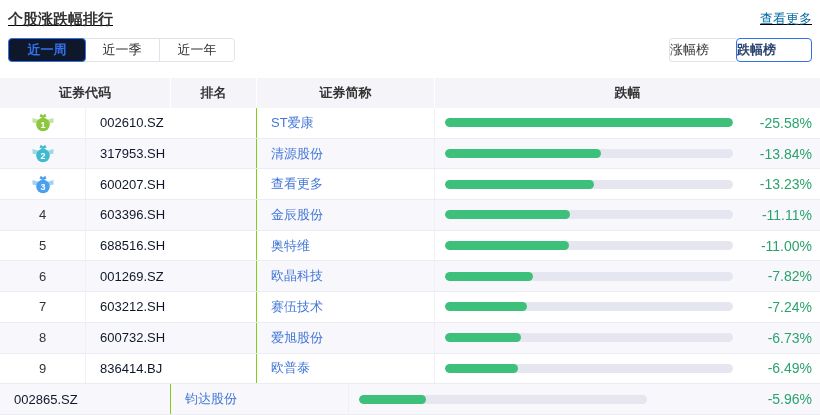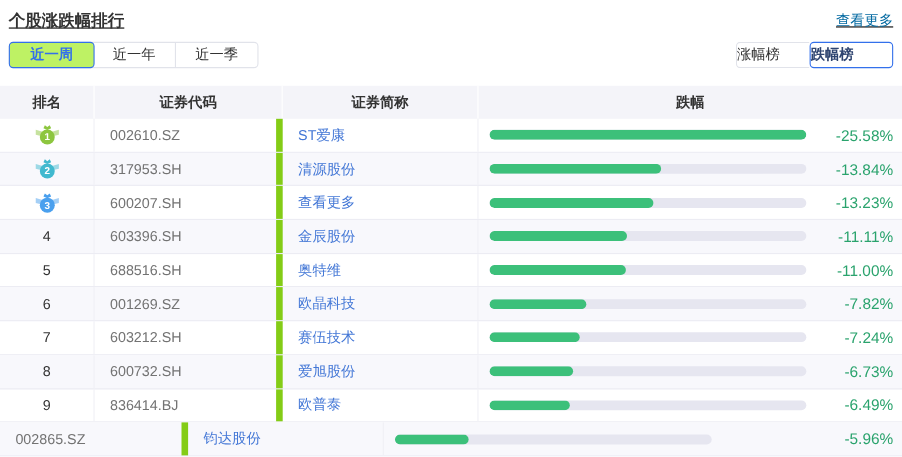--- a/index.html
+++ b/index.html
@@ -11,75 +11,75 @@
   .title{font-size:15px;font-weight:bold;color:#333;}
   .more-link{font-size:13px;color:#0369a1;cursor:pointer;text-decoration:none;}
 
   
   .controls{height:40px;display:flex;justify-content:space-between;align-items:flex-start;padding:0 8px;box-sizing:border-box;}
   .tab-group{display:flex;border:1px solid #e1e3ea;border-radius:4px;background:#fff;}
   .tab{width:74px;line-height:22px;height:22px;text-align:center;font-size:13px;color:#333;
     border-right:1px solid #e1e3ea;cursor:pointer;}
   .tab:last-child{border-right:none;}
   .tab.active{border:1px solid #3370eb;border-radius:4px;margin:-1px;color:#3370eb;font-weight:bold;
-    width:76px;background:#bef264;position:relative;z-index:2;}
+    width:76px;background:#0f172a;position:relative;z-index:2;}
   .toggle-group{display:flex;}
   .toggle-btn{width:66px;line-height:22px;height:22px;text-align:left;font-size:13px;color:#333;
     border:1px solid #e1e3ea;cursor:pointer;background:#fff;}
   .toggle-btn:first-child{border-radius:4px 0 0 4px;border-right:none;}
   .toggle-btn.active{border:1px solid #3370eb;border-radius:4px;font-weight:bold;color:#2e4470;width:74px;position:relative;z-index:2;}
 
   
   .table{width:820px;}
   .thead{display:flex;height:30px;background:#f4f4f9;align-items:center;font-size:13px;font-weight:bold;color:#333;box-sizing:border-box;}
   .th{text-align:center;box-sizing:border-box;border-right:1px solid #ffffff;height:100%;display:flex;align-items:center;justify-content:center;}
   .th:last-child{border-right:none;}
   .w-rank{width:86px;flex:0 0 86px;}
   .w-code{width:171px;flex:0 0 171px;}
   .w-name{width:178px;flex:0 0 178px;}
   .w-change{flex:1;}
 
   .row{display:flex;height:30.7px;align-items:center;border-bottom:1px solid #ececf3;box-sizing:border-box;font-size:13px;}
   .rows .row:nth-child(even){background:#f8f8fc;}
   .cell{box-sizing:border-box;height:100%;display:flex;align-items:center;}
   .c-rank{width:86px;flex:0 0 86px;justify-content:center;color:#333;border-right:1px solid #f0f0f6;}
-  .c-code{width:171px;flex:0 0 171px;padding-left:14px;color:#737373;border-right:6px solid #84cc16;cursor:pointer;}
+  .c-code{width:171px;flex:0 0 171px;padding-left:14px;color:#0f172a;border-right:1px solid #84cc16;cursor:pointer;}
   .c-name{width:178px;flex:0 0 178px;padding-left:14px;color:#4377d6;border-right:1px solid #f0f0f6;cursor:pointer;}
   .c-change{flex:1;}
   .track{width:288px;height:9px;background:#e6e6f0;border-radius:5px;margin-left:10px;overflow:hidden;flex:0 0 288px;}
   .fill{height:100%;background:#3cc07a;border-radius:5px;}
   .pct{flex:1;text-align:right;padding-right:8px;color:#2aa36d;font-size:14px;}
   .medal{display:flex;align-items:center;justify-content:center;}
 </style>
 </head>
 <body>
 
 <div class="page">
 
   <div class="topbar">
     <div class="title">个股涨跌幅排行</div>
     <a class="more-link">查看更多</a>
   </div>
 
   <div class="controls">
     <div class="tab-group">
       <div class="tab active">近一周</div>
+      <div class="tab">近一季</div>
       <div class="tab">近一年</div>
-      <div class="tab">近一季</div>
     </div>
     <div class="toggle-group">
       <div class="toggle-btn">涨幅榜</div>
       <div class="toggle-btn active">跌幅榜</div>
     </div>
   </div>
 
   <div class="table">
     <div class="thead">
+      <div class="th w-code">证券代码</div>
       <div class="th w-rank">排名</div>
-      <div class="th w-code">证券代码</div>
       <div class="th w-name">证券简称</div>
       <div class="th w-change">跌幅</div>
     </div>
     <div class="rows" id="rows">
   <div class="row">
     <div class="cell c-rank">
             <span class="medal">
               <svg width="24" height="19" viewBox="0 0 24 19">
                 <path d="M1.5 5 L10 7.5 L10 11.5 L1.5 9.5 Z" fill="#8dc63f" opacity="0.5"></path>
                 <path d="M22.5 5 L14 7.5 L14 11.5 L22.5 9.5 Z" fill="#8dc63f" opacity="0.5"></path>

